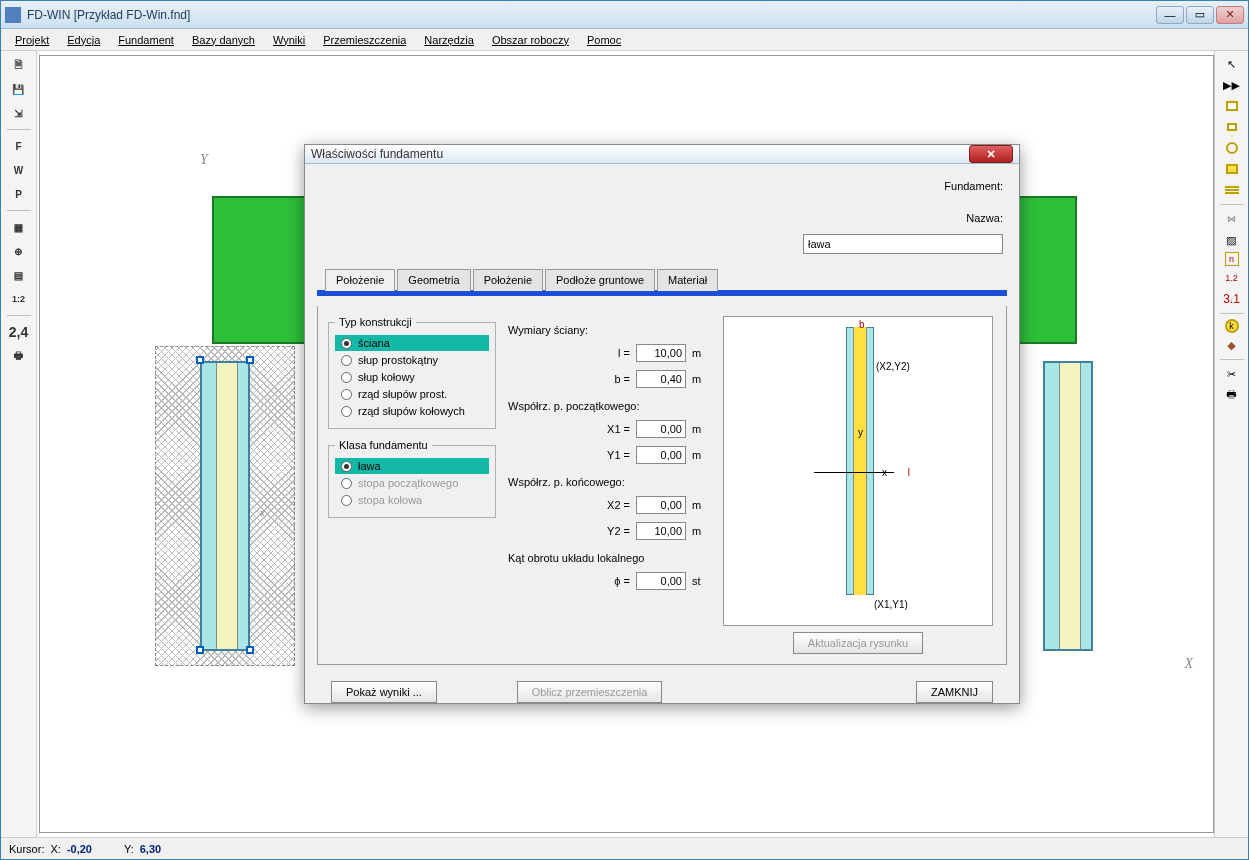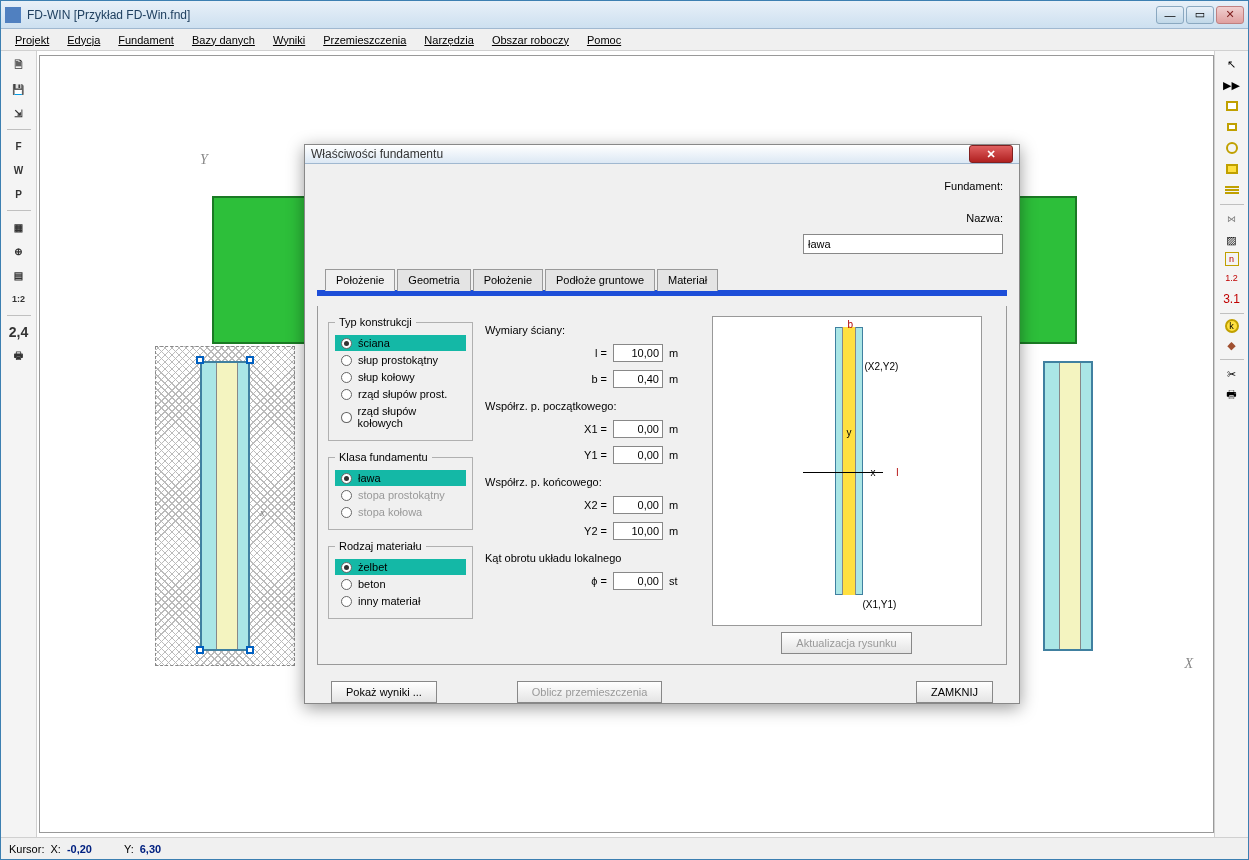--- a/index.html
+++ b/index.html
@@ -52,21 +52,21 @@
 .combo{height:20px;border:1px solid #7a9ac0; background:#3060d0;color:#fff;padding:0 4px;width:240px;display:flex;align-items:center;justify-content:space-between;}
 .combo .arrow{background:#e8e8e8;color:#333;width:16px;height:16px;display:flex;align-items:center;justify-content:center;border:1px solid #999;}
 .textfield{height:20px;border:1px solid #888;background:#fff;padding:0 4px;width:200px;}
 
 .tabstrip{display:flex; border-bottom:6px solid #1d4ed8; padding-left:8px;}
 .tab{padding:4px 10px;border:1px solid #999;border-bottom:none;background:#f0f0f0;margin-right:2px;position:relative;top:1px;}
 .tab.active{background:#f0f0f0;border-bottom:1px solid #f0f0f0;font-weight:normal;}
 .tab:not(.active){background:#e4e4e4;}
 
 .tab-content{flex:1;border:1px solid #999;border-top:none;padding:10px;display:flex;gap:12px;}
-.left-col{width:145px;display:flex;flex-direction:column;gap:10px;}
+.left-col{width:168px;display:flex;flex-direction:column;gap:10px;}
 .fieldset{border:1px solid #b0b0b0;padding:6px 6px 8px;}
 .fieldset legend{padding:0 4px;}
 .radio-row{display:flex;align-items:center;gap:6px;padding:2px 6px;margin:1px 0;}
 .radio-row.sel{background:#14b8a6;}
 .radio-row.disabled{color:#999;}
 .radio{width:11px;height:11px;border:1px solid #666;border-radius:50%;background:#fff;display:flex;align-items:center;justify-content:center;}
 .radio.checked::after{content:'';width:5px;height:5px;background:#333;border-radius:50%;}
 
 .mid-col{width:200px;display:flex;flex-direction:column;gap:8px;padding-top:4px;}
 .field-row{display:flex;align-items:center;gap:6px;justify-content:flex-end;}
@@ -251,40 +251,25 @@
             </div>
         </fieldset>
         <fieldset class="fieldset">
           <legend>Klasa fundamentu</legend>
           <div class="radio-row sel">
               <span class="radio checked"></span>
               <span>ława</span>
             </div>
           <div class="radio-row disabled">
               <span class="radio"></span>
-              <span>stopa prostokątny</span>
+              <span>stopa początkowego</span>
             </div>
           <div class="radio-row disabled">
               <span class="radio"></span>
               <span>stopa kołowa</span>
-            </div>
-        </fieldset>
-        <fieldset class="fieldset">
-          <legend>Rodzaj materiału</legend>
-          <div class="radio-row sel">
-              <span class="radio checked"></span>
-              <span>żelbet</span>
-            </div>
-          <div class="radio-row">
-              <span class="radio"></span>
-              <span>beton</span>
-            </div>
-          <div class="radio-row">
-              <span class="radio"></span>
-              <span>inny materiał</span>
             </div>
         </fieldset>
       </div>
 
       <div class="mid-col">
         <div class="section-lbl">Wymiary ściany:</div>
         <div class="field-row">
             <label>l =</label>
             <input class="num-input" value="10,00" style="">
             <span class="unit">m</span>

